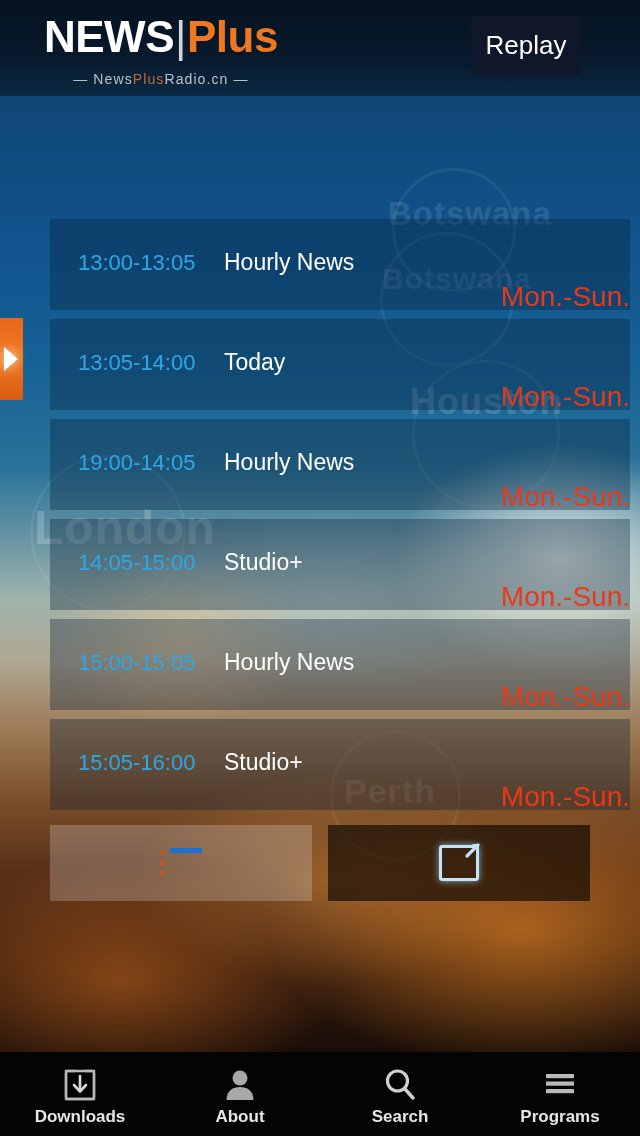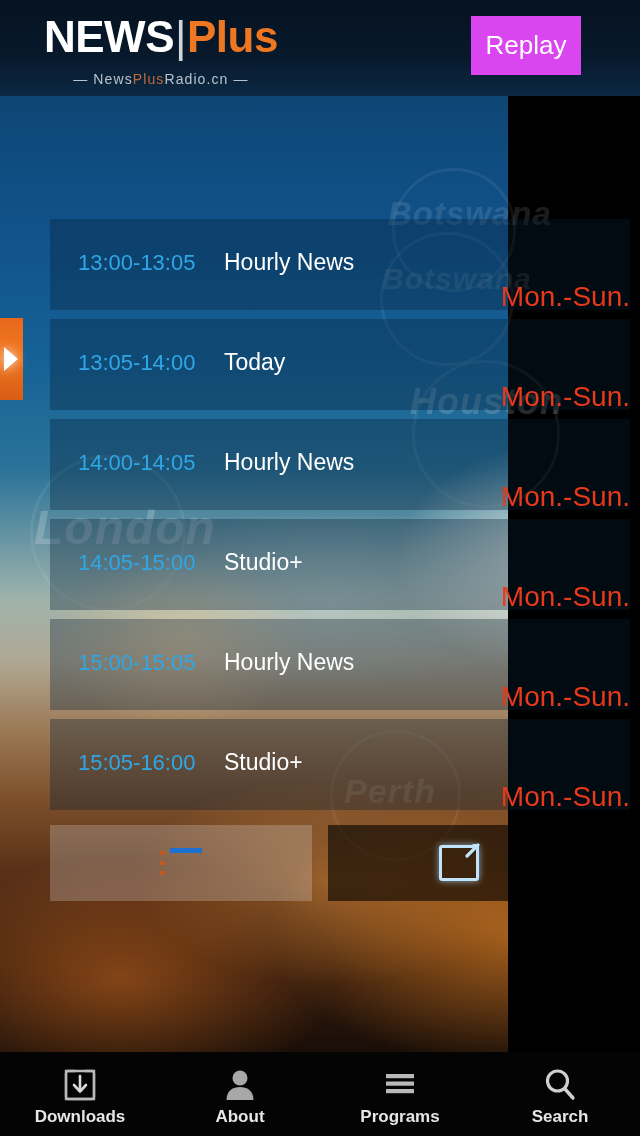--- a/index.html
+++ b/index.html
@@ -7,21 +7,21 @@
     width:640px;height:1136px;
     background:#000;
     font-family:"Liberation Sans", sans-serif;
     overflow:hidden;
     position:relative;
   }
   .screen{position:absolute;left:0;top:0;width:640px;height:1136px;overflow:hidden;}
 
   
   .bg{
-    position:absolute;left:0;top:0;width:508px;height:1136px;
+    position:absolute;left:0;top:0;width:640px;height:1136px;
     background:
       
       radial-gradient(ellipse 360px 200px at 520px 930px, rgba(255,150,40,.55), rgba(255,150,40,0) 70%),
       radial-gradient(ellipse 300px 170px at 120px 980px, rgba(230,120,35,.45), rgba(230,120,35,0) 72%),
       radial-gradient(ellipse 280px 150px at 330px 880px, rgba(255,175,80,.35), rgba(255,175,80,0) 70%),
       
       radial-gradient(ellipse 230px 160px at 560px 560px, rgba(245,247,240,.85), rgba(245,247,240,0) 72%),
       radial-gradient(ellipse 180px 120px at 180px 640px, rgba(255,210,150,.45), rgba(255,210,150,0) 72%),
       radial-gradient(ellipse 300px 120px at 330px 600px, rgba(205,225,225,.45), rgba(205,225,225,0) 75%),
       
@@ -34,21 +34,20 @@
         #6d98a4 545px,
         #9fb3ab 600px,
         #b0a894 660px,
         #9c7a56 730px,
         #7c4f2a 800px,
         #5a3118 870px,
         #3c1f0e 950px,
         #24130a 1020px,
         #120a06 1070px,
         #000000 1136px);
-    font-style: italic;
   }
   
   .citymark{
     position:absolute;
     font-family:"Liberation Sans", sans-serif;
     font-weight:bold;
     color:rgba(255,255,255,.11);
     letter-spacing:1px;
     user-select:none;
     white-space:nowrap;
@@ -72,21 +71,21 @@
   .logo-news{color:#ffffff;}
   .logo-bar{color:#cfd6dc;font-weight:normal;margin:0 1px;}
   .logo-plus{color:#ee7722;}
   .logo-sub{
     margin-top:11px;font-size:14px;letter-spacing:1.1px;color:#b9c3cc;
     text-align:center;white-space:nowrap;
   }
   .logo-sub .sub-plus{color:#c2693a;}
   .replay-btn{
     position:absolute;left:471px;top:16px;width:110px;height:59px;
-    background:#d946ef;color:#fff;font-size:26px;
+    background:#0f172a;color:#fff;font-size:26px;
     display:flex;align-items:center;justify-content:center;
     border:none;cursor:pointer;
   }
 
   
   .side-tab{
     position:absolute;left:0;top:318px;width:23px;height:82px;
     background:linear-gradient(to bottom,#e8681d,#f07820 45%,#d85c14);
     display:flex;align-items:center;justify-content:center;
     cursor:pointer;
@@ -218,21 +217,21 @@
       <span class="days">Mon.-Sun.</span>
     </div>
 
     <div class="row">
       <span class="time">13:05-14:00</span>
       <span class="title">Today</span>
       <span class="days">Mon.-Sun.</span>
     </div>
 
     <div class="row">
-      <span class="time">14:00-14:05</span>
+      <span class="time">19:00-14:05</span>
       <span class="title">Hourly News</span>
       <span class="days">Mon.-Sun.</span>
     </div>
 
     <div class="row">
       <span class="time">14:05-15:00</span>
       <span class="title">Studio+</span>
       <span class="days">Mon.-Sun.</span>
     </div>
 
@@ -293,33 +292,33 @@
           <circle cx="19" cy="12" r="7.5" fill="#a8a8a8"></circle>
           <path d="M5.5 34 C5.5 24.5 12 21 19 21 C26 21 32.5 24.5 32.5 34 Z" fill="#a8a8a8"></path>
         </svg>
       </span>
       <span class="tlabel">About</span>
     </div>
 
     <div class="tab">
       <span class="ticon">
         <svg width="38" height="38" viewBox="0 0 38 38">
+          <circle cx="16.5" cy="15" r="10" stroke="#d0d0d0" stroke-width="3.2" fill="none"></circle>
+          <path d="M24 23 L32 32" stroke="#d0d0d0" stroke-width="3.4" fill="none" stroke-linecap="round"></path>
+        </svg>
+      </span>
+      <span class="tlabel">Search</span>
+    </div>
+
+    <div class="tab">
+      <span class="ticon">
+        <svg width="38" height="38" viewBox="0 0 38 38">
           <rect x="5" y="8" width="28" height="4.2" fill="#b9b9b9"></rect>
           <rect x="5" y="15.5" width="28" height="4.2" fill="#b9b9b9"></rect>
           <rect x="5" y="23" width="28" height="4.2" fill="#b9b9b9"></rect>
         </svg>
       </span>
       <span class="tlabel">Programs</span>
     </div>
 
-    <div class="tab">
-      <span class="ticon">
-        <svg width="38" height="38" viewBox="0 0 38 38">
-          <circle cx="16.5" cy="15" r="10" stroke="#d0d0d0" stroke-width="3.2" fill="none"></circle>
-          <path d="M24 23 L32 32" stroke="#d0d0d0" stroke-width="3.4" fill="none" stroke-linecap="round"></path>
-        </svg>
-      </span>
-      <span class="tlabel">Search</span>
-    </div>
-
   </div>
 
 </div>
 
 </body></html>

